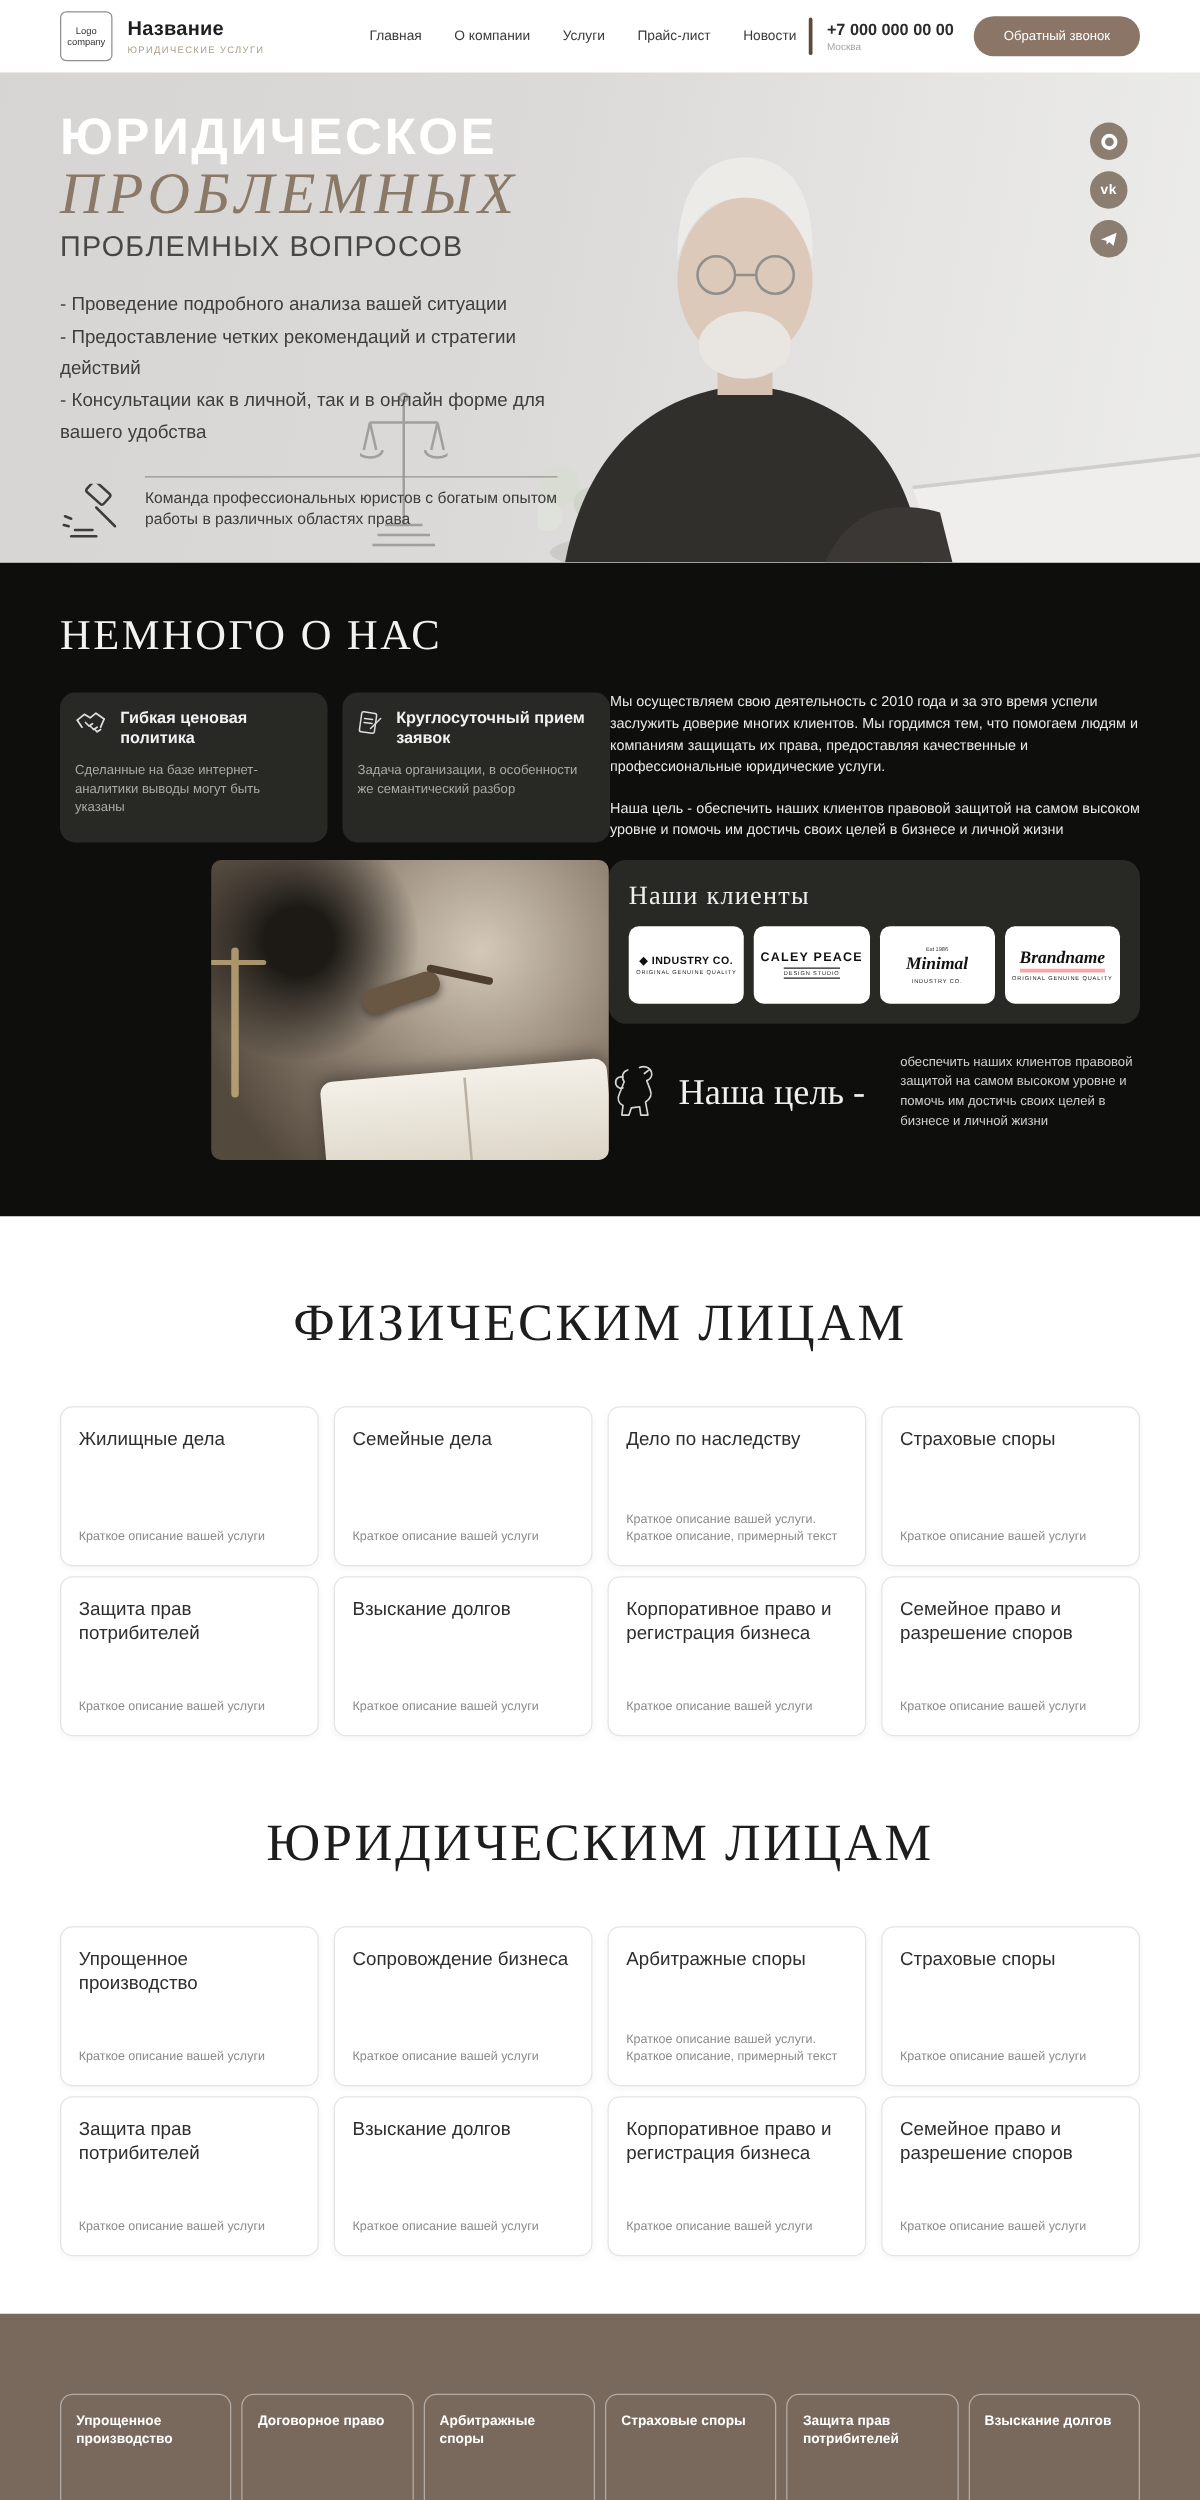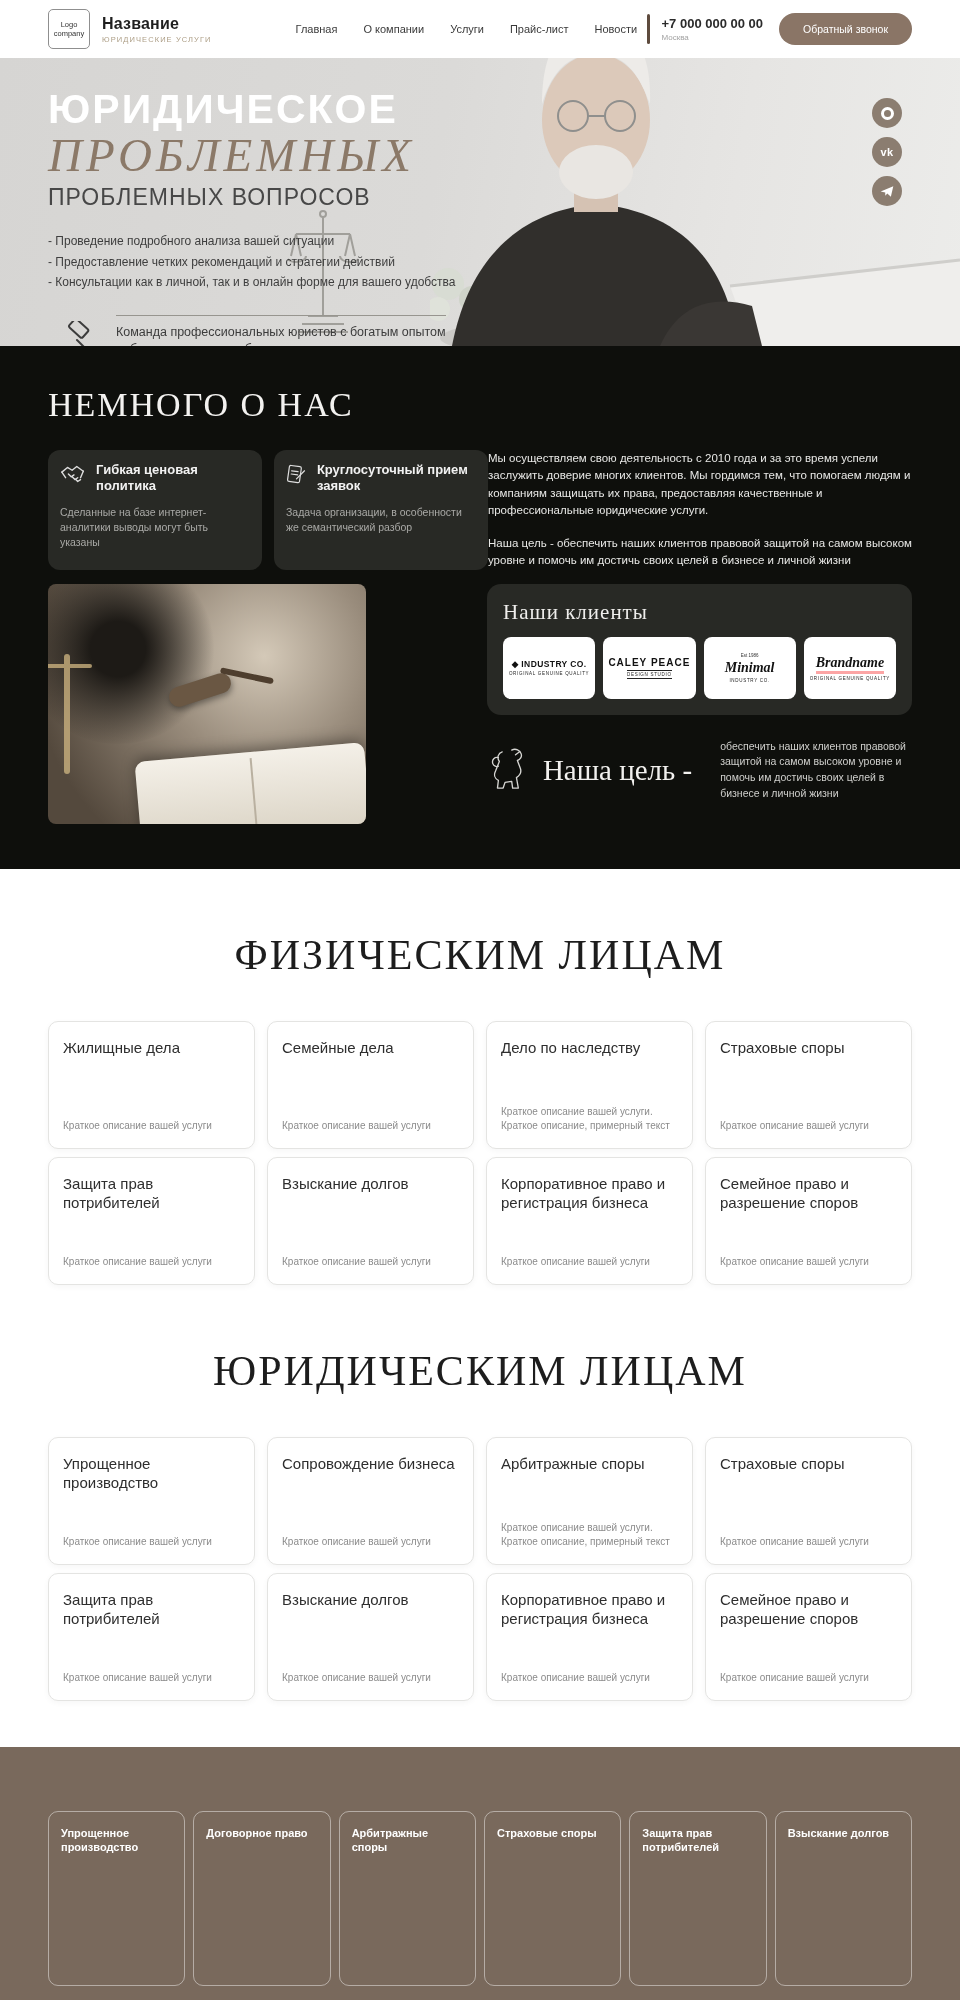--- a/index.html
+++ b/index.html
@@ -27,30 +27,30 @@
   .phone { font-size:13px; font-weight:700; color:#2b2b2b; }
   .city { font-size:8px; color:#a3a3a3; margin-top:2px; }
   .btn { border:none; border-radius:30px; cursor:pointer; font-family:"Liberation Sans",sans-serif; }
   .header-callback {
     margin-left:16px; background:#8a7566; color:#fff; font-size:10.5px;
     padding:10px 24px;
   }
 
   
   .hero {
-    position:relative; height:288px; overflow:hidden;
+    position:relative; height:392px; overflow:hidden;
     background:linear-gradient(100deg,#d6d5d3 0%,#dbdad8 45%,#e6e5e3 75%,#ececea 100%);
   }
   .hero-photo { position:absolute; right:0; bottom:0; width:530px; height:392px; }
   .hero-statue { position:absolute; left:288px; bottom:6px; opacity:.6; }
   .hero-inner { position:relative; padding:30px 0 0 48px; width:470px; }
   .hero-t1 { font-size:41px; font-weight:700; color:#fff; letter-spacing:2px; line-height:1.05; }
   .hero-t2 { font-family:"Liberation Serif",serif; font-style:italic; font-size:47px; color:#8b7968; letter-spacing:4px; line-height:1.05; }
   .hero-t3 { font-size:23px; color:#474747; letter-spacing:1px; margin-top:4px; }
-  .hero-bullets { margin-top:20px; font-size:12px; color:#3e3e3e; line-height:1.7; }
+  .hero-bullets { margin-top:20px; font-size:15px; color:#3e3e3e; line-height:1.7; }
   .hero-team { display:flex; align-items:flex-start; margin-top:22px; }
   .gavel-icon { flex:0 0 auto; margin-top:6px; }
   .team-right { margin-left:18px; width:330px; }
   .team-divider { height:1px; background:#97958f; margin-bottom:8px; }
   .team-note { font-size:12.5px; color:#3c3c3c; line-height:1.4; }
   .hero-buttons { display:flex; gap:14px; margin-top:22px; }
   .hero-callback {
     width:212px; height:36px; color:#fff; font-size:11.5px;
     background:linear-gradient(90deg,#7f6c5e,#a18e7d); box-shadow:0 4px 10px rgba(90,70,50,.25);
   }
@@ -67,21 +67,21 @@
   .about { background:#0e0f0c; padding:40px 48px 45px 48px; color:#eee; }
   .about-title { font-family:"Liberation Serif",serif; font-size:34px; letter-spacing:2px; color:#f3f2f0; font-weight:400; }
   .about-row { display:flex; justify-content:space-between; margin-top:26px; }
   .features { display:flex; gap:12px; width:440px; }
   .feature-card { width:214px; background:#282925; border-radius:12px; padding:12px; }
   .feature-head { display:flex; gap:10px; align-items:flex-start; }
   .feature-title { font-size:13px; font-weight:700; color:#f2f2f2; line-height:1.25; }
   .feature-text { font-size:10.5px; color:#a9a9a6; line-height:1.45; margin-top:10px; }
   .about-paragraphs { width:425px; font-size:11.5px; line-height:1.5; color:#e8e8e6; }
   .about-paragraphs p + p { margin-top:16px; }
-  .about-row2 { display:flex; justify-content:space-between; margin-top:14px; }
+  .about-row2 { display:flex; justify-content:flex-end; margin-top:14px; }
   .about-photo {
     width:318px; height:240px; border-radius:8px; position:relative; overflow:hidden;
     background:radial-gradient(circle at 68% 30%, #d4c9b8 0%, #998c7c 38%, #54493d 85%);
   }
   .photo-shape-suit { position:absolute; left:-30px; top:-30px; width:200px; height:190px; border-radius:50%;
     background:radial-gradient(circle,#1d1a16 20%,rgba(29,26,22,0) 70%); }
   .photo-shape-book { position:absolute; left:90px; bottom:-18px; width:230px; height:90px; border-radius:10px;
     background:linear-gradient(#f4f0e8,#d9d2c3); transform:rotate(-5deg); box-shadow:0 -4px 14px rgba(0,0,0,.35); }
   .photo-shape-book::after { content:""; position:absolute; left:50%; top:6px; bottom:6px; width:2px; background:#b9b0a0; }
   .photo-shape-gavel { position:absolute; left:120px; top:96px; width:64px; height:20px; border-radius:10px;

